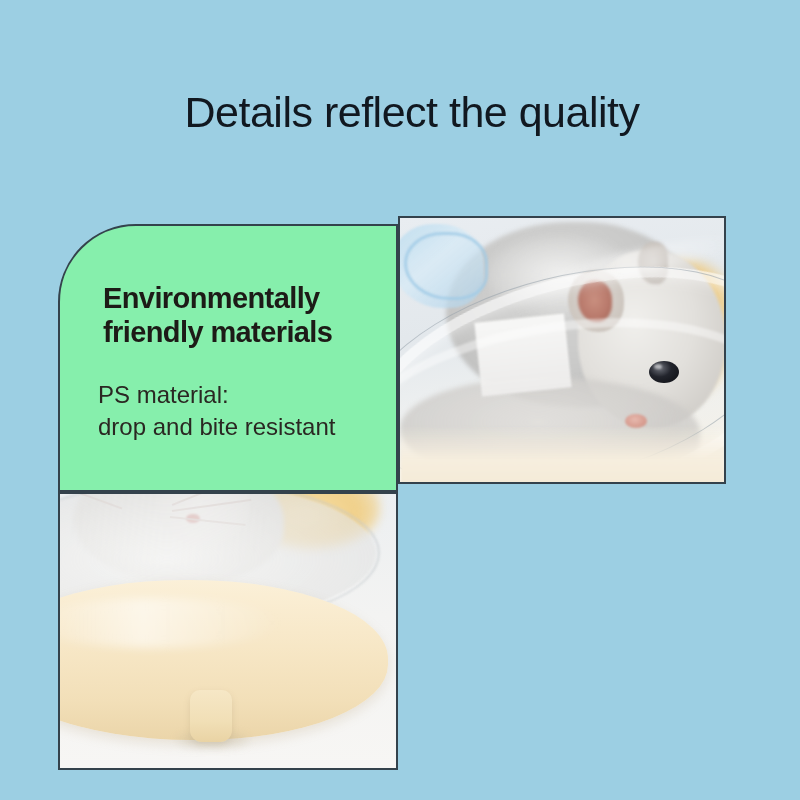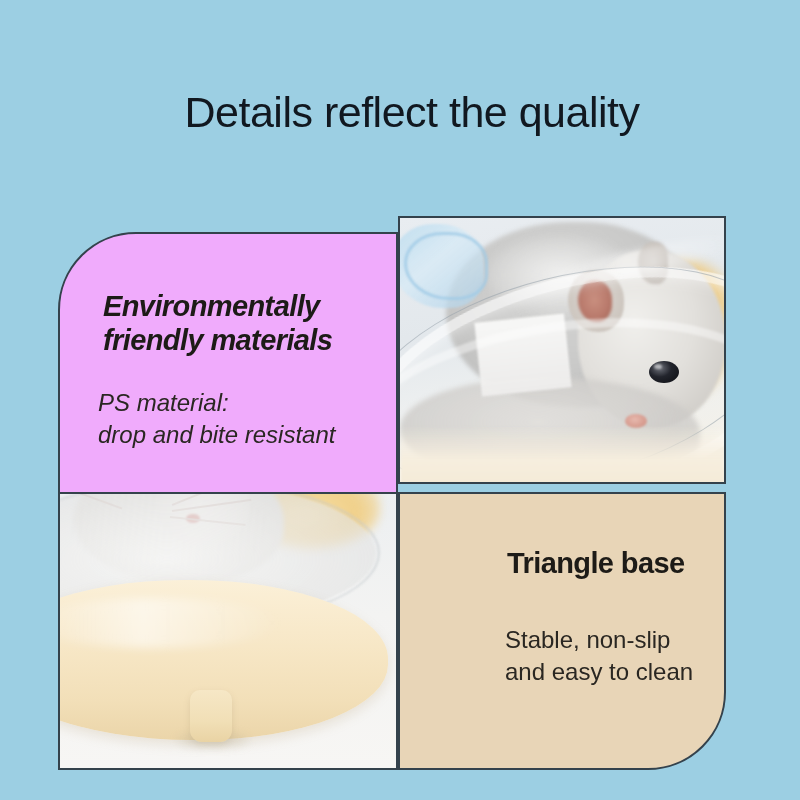--- a/index.html
+++ b/index.html
@@ -47,22 +47,22 @@
     height: 554px;
   }
 
   .panel {
     position: absolute;
     box-sizing: border-box;
     border: 2px solid #34424c;
     overflow: hidden;
   }
 
-  .panel-tl { left: 0;     top: 16px;     width: 340px; height: 268px;
-              border-top-left-radius: 78px; background: #f0abfc; font-style: italic; }
+  .panel-tl { left: 0;     top: 8px;     width: 340px; height: 268px;
+              border-top-left-radius: 78px; background: #86efac; }
   .panel-tr { left: 340px; top: 0;     width: 328px; height: 268px; background: #dfe3e6; }
   .panel-bl { left: 0;     top: 276px; width: 340px; height: 278px; background: #f2f0ed; }
   .panel-br { left: 340px; top: 276px; width: 328px; height: 278px;
               border-bottom-right-radius: 78px; background: #e8d5b7; }
 
   
   .panel-heading {
     position: absolute;
     font-family: "Liberation Sans", sans-serif;
     font-weight: bold;
@@ -409,20 +409,15 @@
         <div class="ph2-whisker" style="left:62px; top:14px; width:60px; transform:rotate(200deg);"></div>
         <div class="ph2-lid"></div>
         <div class="ph2-lid-rim"></div>
         <div class="ph2-bowl"></div>
         <div class="ph2-bowl-hi"></div>
         <div class="ph2-leg-shadow"></div>
         <div class="ph2-leg"></div>
       </div>
     </div>
 
-    <div class="panel panel-br">
-      <div class="panel-heading br-heading">Triangle base</div>
-      <div class="panel-body br-body">Stable, non-slip
-and easy to clean</div>
-    </div>
 
   </div>
 </div>
 
 </body></html>

